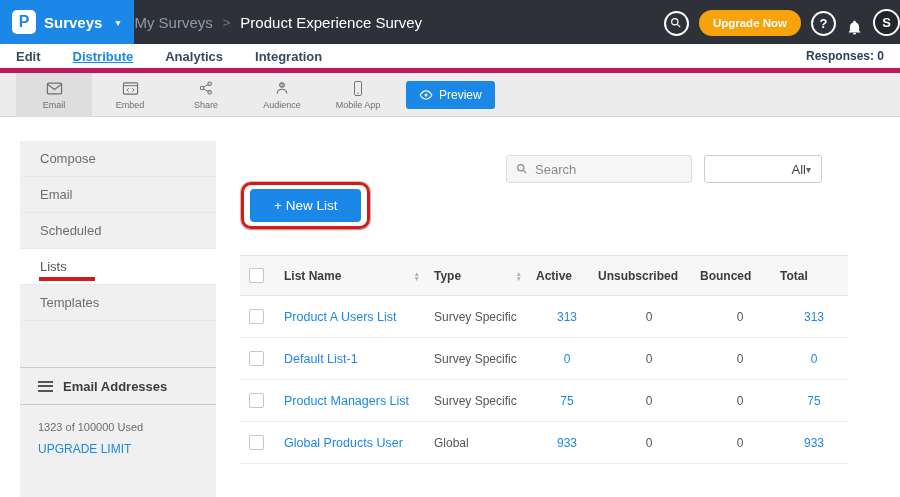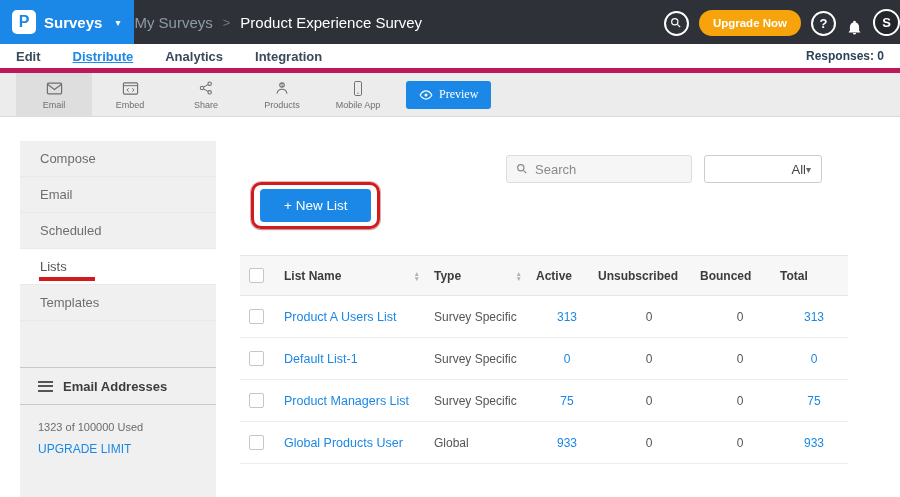--- a/index.html
+++ b/index.html
@@ -30,39 +30,39 @@
 
   
   .toolbar{height:44px;background:#ECECEC;border-bottom:1px solid #d9d9d9;display:flex;align-items:center;padding-left:16px}
   .channel{width:76px;height:44px;display:flex;flex-direction:column;align-items:center;justify-content:center;gap:3px;color:#6f6f6f;cursor:pointer}
   .channel.active{background:#dedede}
   .ch-icon{height:17px;display:flex;align-items:center}
   .ch-label{font-size:9px}
   .url-box{margin-left:auto;width:260px;height:27px;background:#fff;border:1px solid #ccc;border-radius:3px;display:flex;align-items:center;overflow:hidden}
   .url-text{flex:1;font-size:11.5px;color:#557a9e;padding:0 8px;white-space:nowrap;overflow:hidden}
   .url-edit{width:26px;height:100%;border-left:1px solid #ddd;display:flex;align-items:center;justify-content:center;cursor:pointer;background:#fff}
-  .preview-btn{margin:0 20px 0 10px;height:28px;background:var(--accent,#1B87E6);color:#fff;border:none;border-radius:3px;font-size:12px;display:flex;align-items:center;gap:6px;padding:0 13px;cursor:pointer;font-family:Liberation Serif, serif}
+  .preview-btn{margin:0 20px 0 10px;height:28px;background:var(--accent,#1B87E6);color:#fff;border:none;border-radius:3px;font-size:12px;display:flex;align-items:center;gap:6px;padding:0 13px;cursor:pointer;font-family:Liberation Sans, sans-serif}
 
   
   .content{display:flex;padding:24px 36px 0 20px;height:404px}
   .sidebar{width:196px;background:#f0f0f0;display:flex;flex-direction:column;height:100%}
   .side-item{height:36px;display:flex;align-items:center;padding-left:20px;font-size:13px;color:#6e6e6e;position:relative;border-bottom:1px solid #e9e9e9;cursor:pointer}
   .side-item.active{background:#fff;color:#555}
   .red-underline{position:absolute;left:19px;bottom:3px;width:56px;height:4px;background:var(--annotation-red,#C01818)}
   .email-addr{margin-top:46px;border-top:1px solid #c9c9c9;border-bottom:1px solid #c9c9c9;height:38px;display:flex;align-items:center;gap:10px;padding-left:18px}
   .ea-icon{width:15px;height:11px;border-top:2px solid #555;border-bottom:2px solid #555;position:relative}
   .ea-icon::after{content:"";position:absolute;left:0;right:0;top:calc(50% - 1px);height:2px;background:#555}
   .ea-title{font-size:13px;font-weight:700;color:#3c3c3c}
   .usage{padding:16px 0 0 18px;font-size:11px;color:#6b6b6b}
   .upgrade-limit{display:block;padding:9px 0 0 18px;font-size:12px;color:var(--accent,#1B87E6);text-decoration:none;cursor:pointer}
 
   
   .main{flex:1;position:relative;padding-left:24px}
   .controls{position:relative;height:114px}
-  .newlist-wrap{position:absolute;top:48px;left:20px}
+  .newlist-wrap{position:absolute;top:48px;left:10px}
   .annotation-box{position:absolute;top:-7px;left:-9px;right:-9px;bottom:-7px;border:3px solid var(--annotation-red,#D41A1A);border-radius:10px;box-shadow:0 0 0 1px rgba(130,0,0,.25),0 1px 2px rgba(0,0,0,.25);pointer-events:none}
   .newlist-btn{position:relative;background:var(--accent,#1B87E6);color:#fff;border:none;border-radius:4px;height:33px;padding:0 24px;font-size:13.5px;cursor:pointer;font-family:inherit}
   .search-box{position:absolute;top:14px;right:172px;width:186px;height:28px;background:#f6f6f6;border:1px solid #ddd;border-radius:3px;display:flex;align-items:center;padding:0 9px;gap:7px}
   .search-input{border:none;outline:none;background:transparent;flex:1;font-size:13px;color:#0c4a6e;font-family:inherit;min-width:0}
   .search-input::placeholder{color:#8a8a8a}
   .filter-dd{position:absolute;top:14px;right:42px;width:118px;height:28px;background:#fff;border:1px solid #ccc;border-radius:3px;display:flex;align-items:center;justify-content:flex-end;padding:0 10px;font-size:13px;color:#444;cursor:pointer}
   .dd-caret{color:#666;font-size:10px}
 
   
   .list-table{width:608px;border-collapse:collapse;table-layout:fixed}
@@ -151,21 +151,21 @@
       <span class="ch-label">Share</span>
     </div>
     <div class="channel">
       <span class="ch-icon">
         <svg width="16" height="16" viewBox="0 0 24 24">
             <circle cx="12" cy="7.5" r="3.4" fill="none" stroke="#6f6f6f" stroke-width="1.6"></circle>
             <path d="M4.5 20.5c.6-4.3 3.4-6.5 7.5-6.5s6.9 2.2 7.5 6.5" fill="none" stroke="#6f6f6f" stroke-width="1.6"></path>
             <text x="12" y="10" font-size="7" text-anchor="middle" fill="#6f6f6f" font-family="Liberation Sans, sans-serif">$</text>
           </svg>
       </span>
-      <span class="ch-label">Products</span>
+      <span class="ch-label">Audience</span>
     </div>
     <div class="channel">
       <span class="ch-icon">
         <svg width="14" height="17" viewBox="0 0 24 28">
             <rect x="6" y="2" width="12" height="24" rx="2.2" fill="none" stroke="#6f6f6f" stroke-width="1.7"></rect>
             <circle cx="12" cy="22.2" r="1.2" fill="#6f6f6f"></circle>
           </svg>
       </span>
       <span class="ch-label">Mobile App</span>
     </div>

